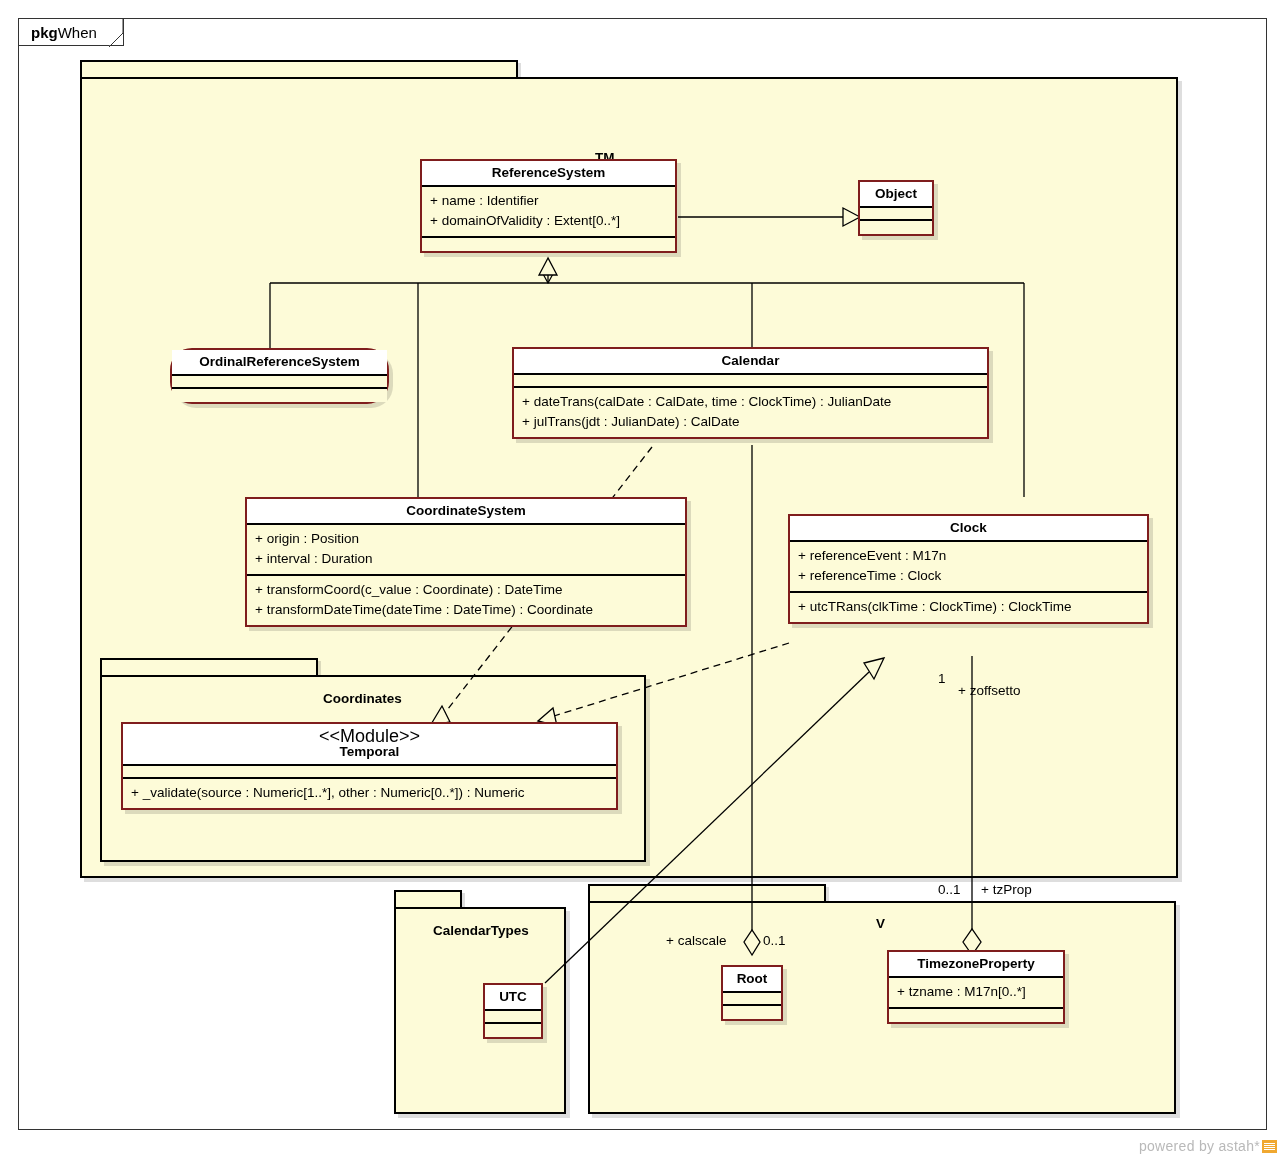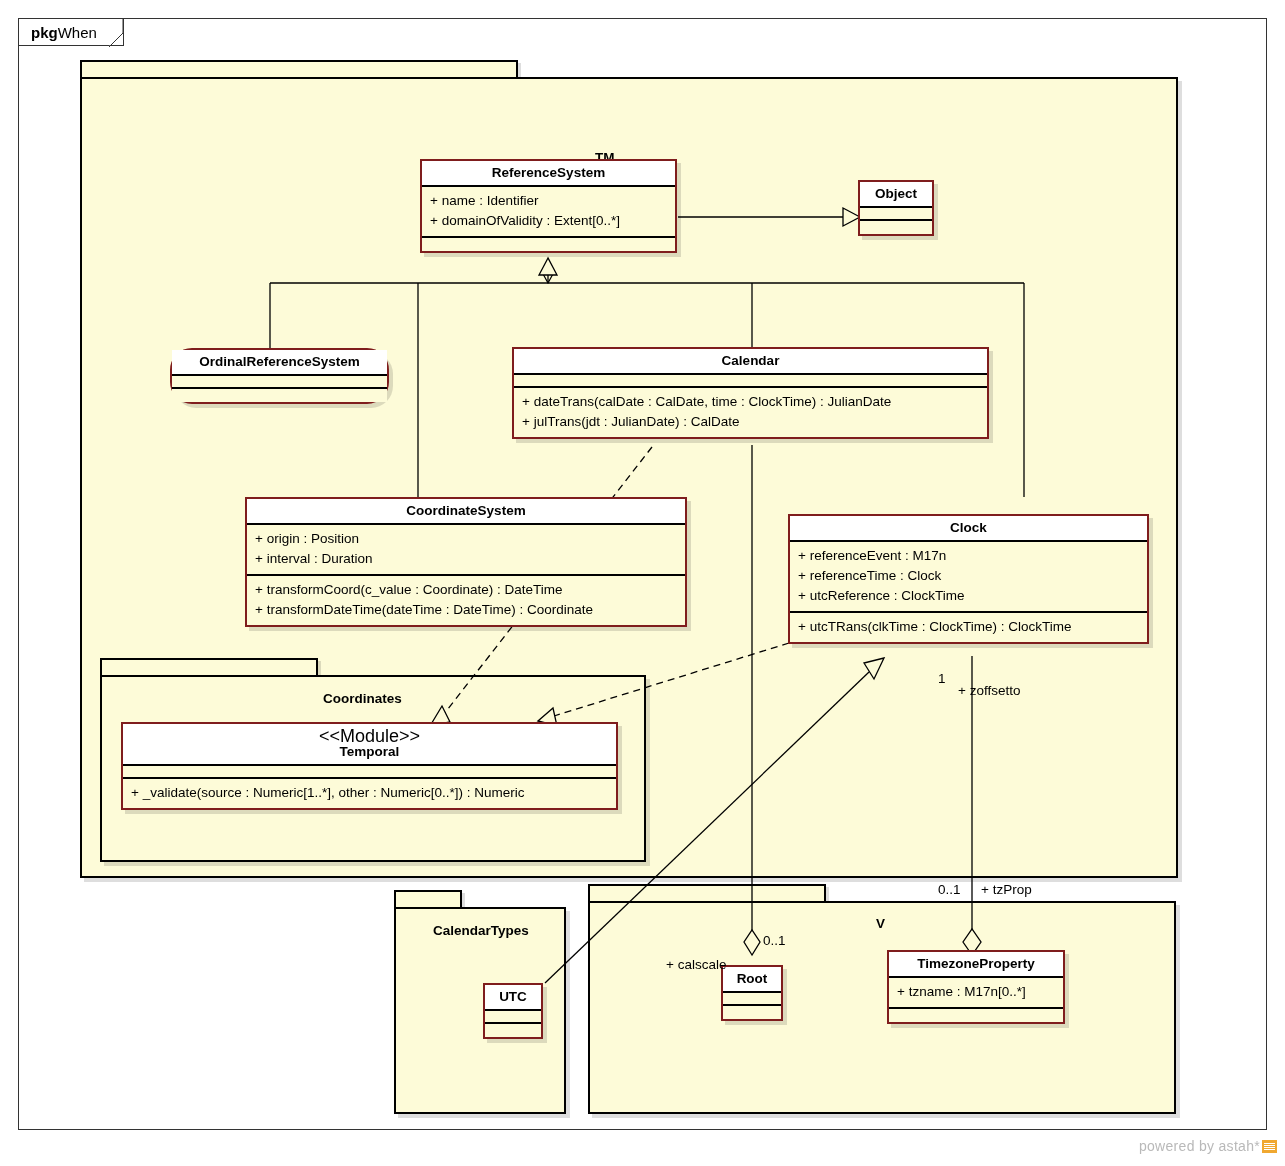--- a/index.html
+++ b/index.html
@@ -195,21 +195,20 @@
       <div class="ln">+ transformCoord(c_value : Coordinate) : DateTime</div>
       <div class="ln">+ transformDateTime(dateTime : DateTime) : Coordinate</div>
     </div>
   </div>
 
   <div class="cls" style="left:788px;top:514px;width:361px;">
     <div class="hdr">Clock</div>
     <div class="comp">
       <div class="ln">+ referenceEvent : M17n</div>
       <div class="ln">+ referenceTime : Clock</div>
-      <div class="ln">+ utcReference : ClockTime</div>
     </div>
     <div class="comp">
       <div class="ln">+ utcTRans(clkTime : ClockTime) : ClockTime</div>
     </div>
   </div>
 
   <div class="cls" style="left:121px;top:722px;width:497px;">
     <div class="hdr">
       <span class="stereo">&lt;&lt;Module&gt;&gt;</span>
       <span>Temporal</span>
@@ -239,20 +238,20 @@
     </div>
     <div class="comp empty"></div>
   </div>
 
   <div class="lbl" style="left:938px;top:671px;">1</div>
   <div class="lbl" style="left:958px;top:683px;">+ zoffsetto</div>
 
   <div class="lbl" style="left:938px;top:882px;">0..1</div>
   <div class="lbl" style="left:981px;top:882px;">+ tzProp</div>
 
-  <div class="lbl" style="left:666px;top:933px;margin-top:24px;">+ calscale</div>
+  <div class="lbl" style="left:666px;top:933px;">+ calscale</div>
   <div class="lbl" style="left:763px;top:933px;">0..1</div>
 
   <div id="wm">
     <span>powered by astah*</span><span class="logo"></span>
   </div>
 
 </div>
 
 </body></html>

